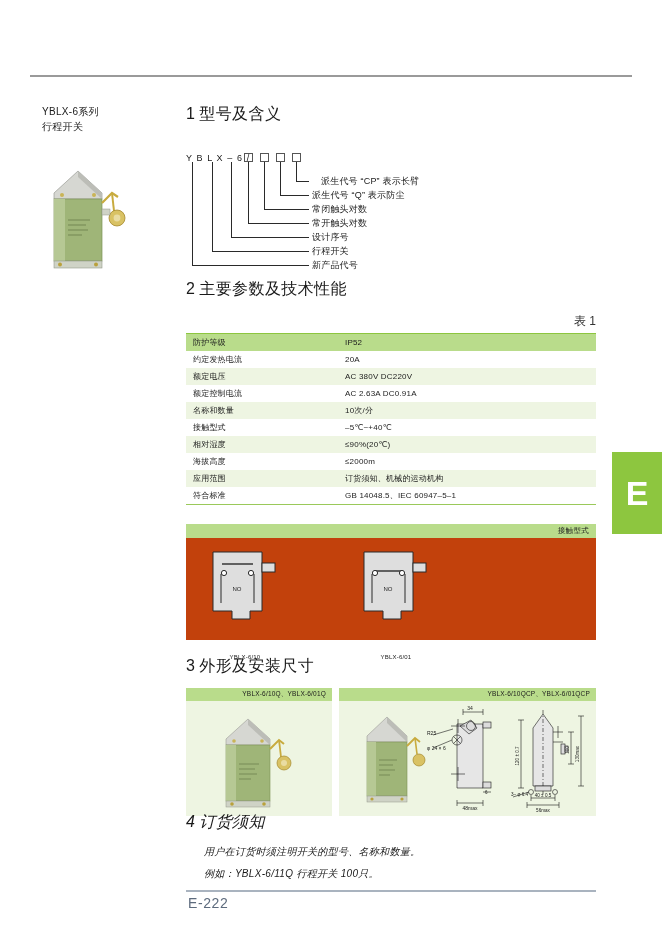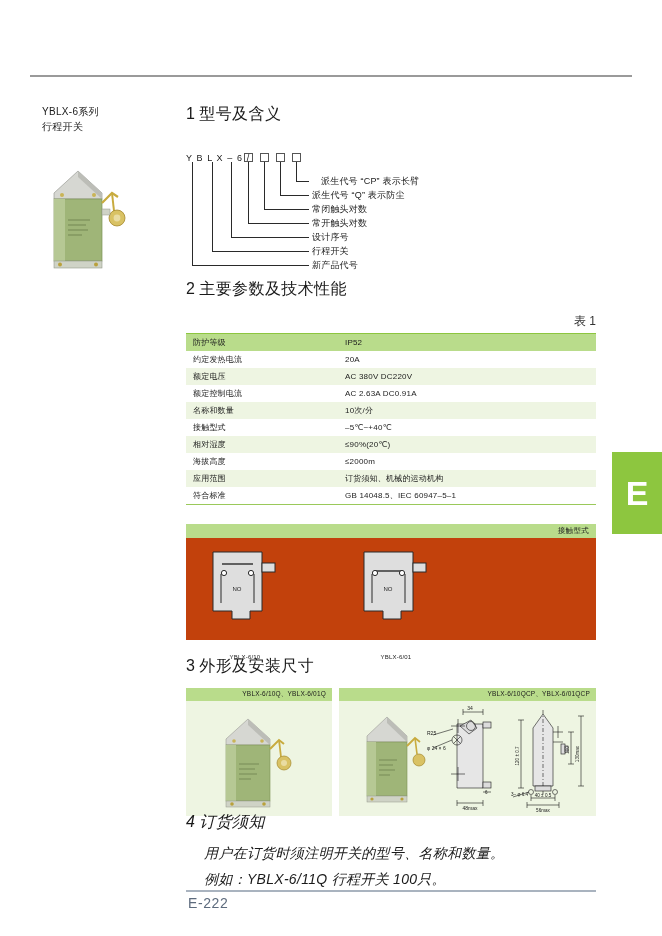--- a/index.html
+++ b/index.html
@@ -74,21 +74,21 @@
   
   .dims-row { position: relative; width: 410px; height: 128px; margin-top: 11px; }
   .dimpanel { position: absolute; top: 0; height: 128px; background: #eef5e2; }
   .dimpanel .cap { position: absolute; left: 0; top: 0; height: 13px; width: 100%; background: #b9dc8b; }
   .dimpanel .cap-t { position: absolute; right: 6px; top: 2px; font-size: 6.5px; color: #1c1c1c; letter-spacing: .2px; }
   .dp-left { left: 0; width: 146px; }
   .dp-right { left: 153px; width: 257px; }
 
   
   .order-sec { position: absolute; left: 186px; top: 812px; width: 410px; font-style: italic; }
-  .order-line { font-size: 14px; color: #1a1a1a; margin-left: 18px; letter-spacing: .3px; }
+  .order-line { font-size: 10px; color: #1a1a1a; margin-left: 18px; letter-spacing: .3px; }
   .order-line.l1 { margin-top: 12px; }
   .order-line.l2 { margin-top: 8px; }
 
   
   .footer-rule { position: absolute; left: 186px; top: 890px; width: 410px; height: 1.6px; background: #a9b3bf; }
   .footer-num { position: absolute; left: 188px; top: 895px; font-size: 14px; color: #5d6b7d; letter-spacing: .6px; }
 
   svg { display: block; }
 </style>
 </head>

